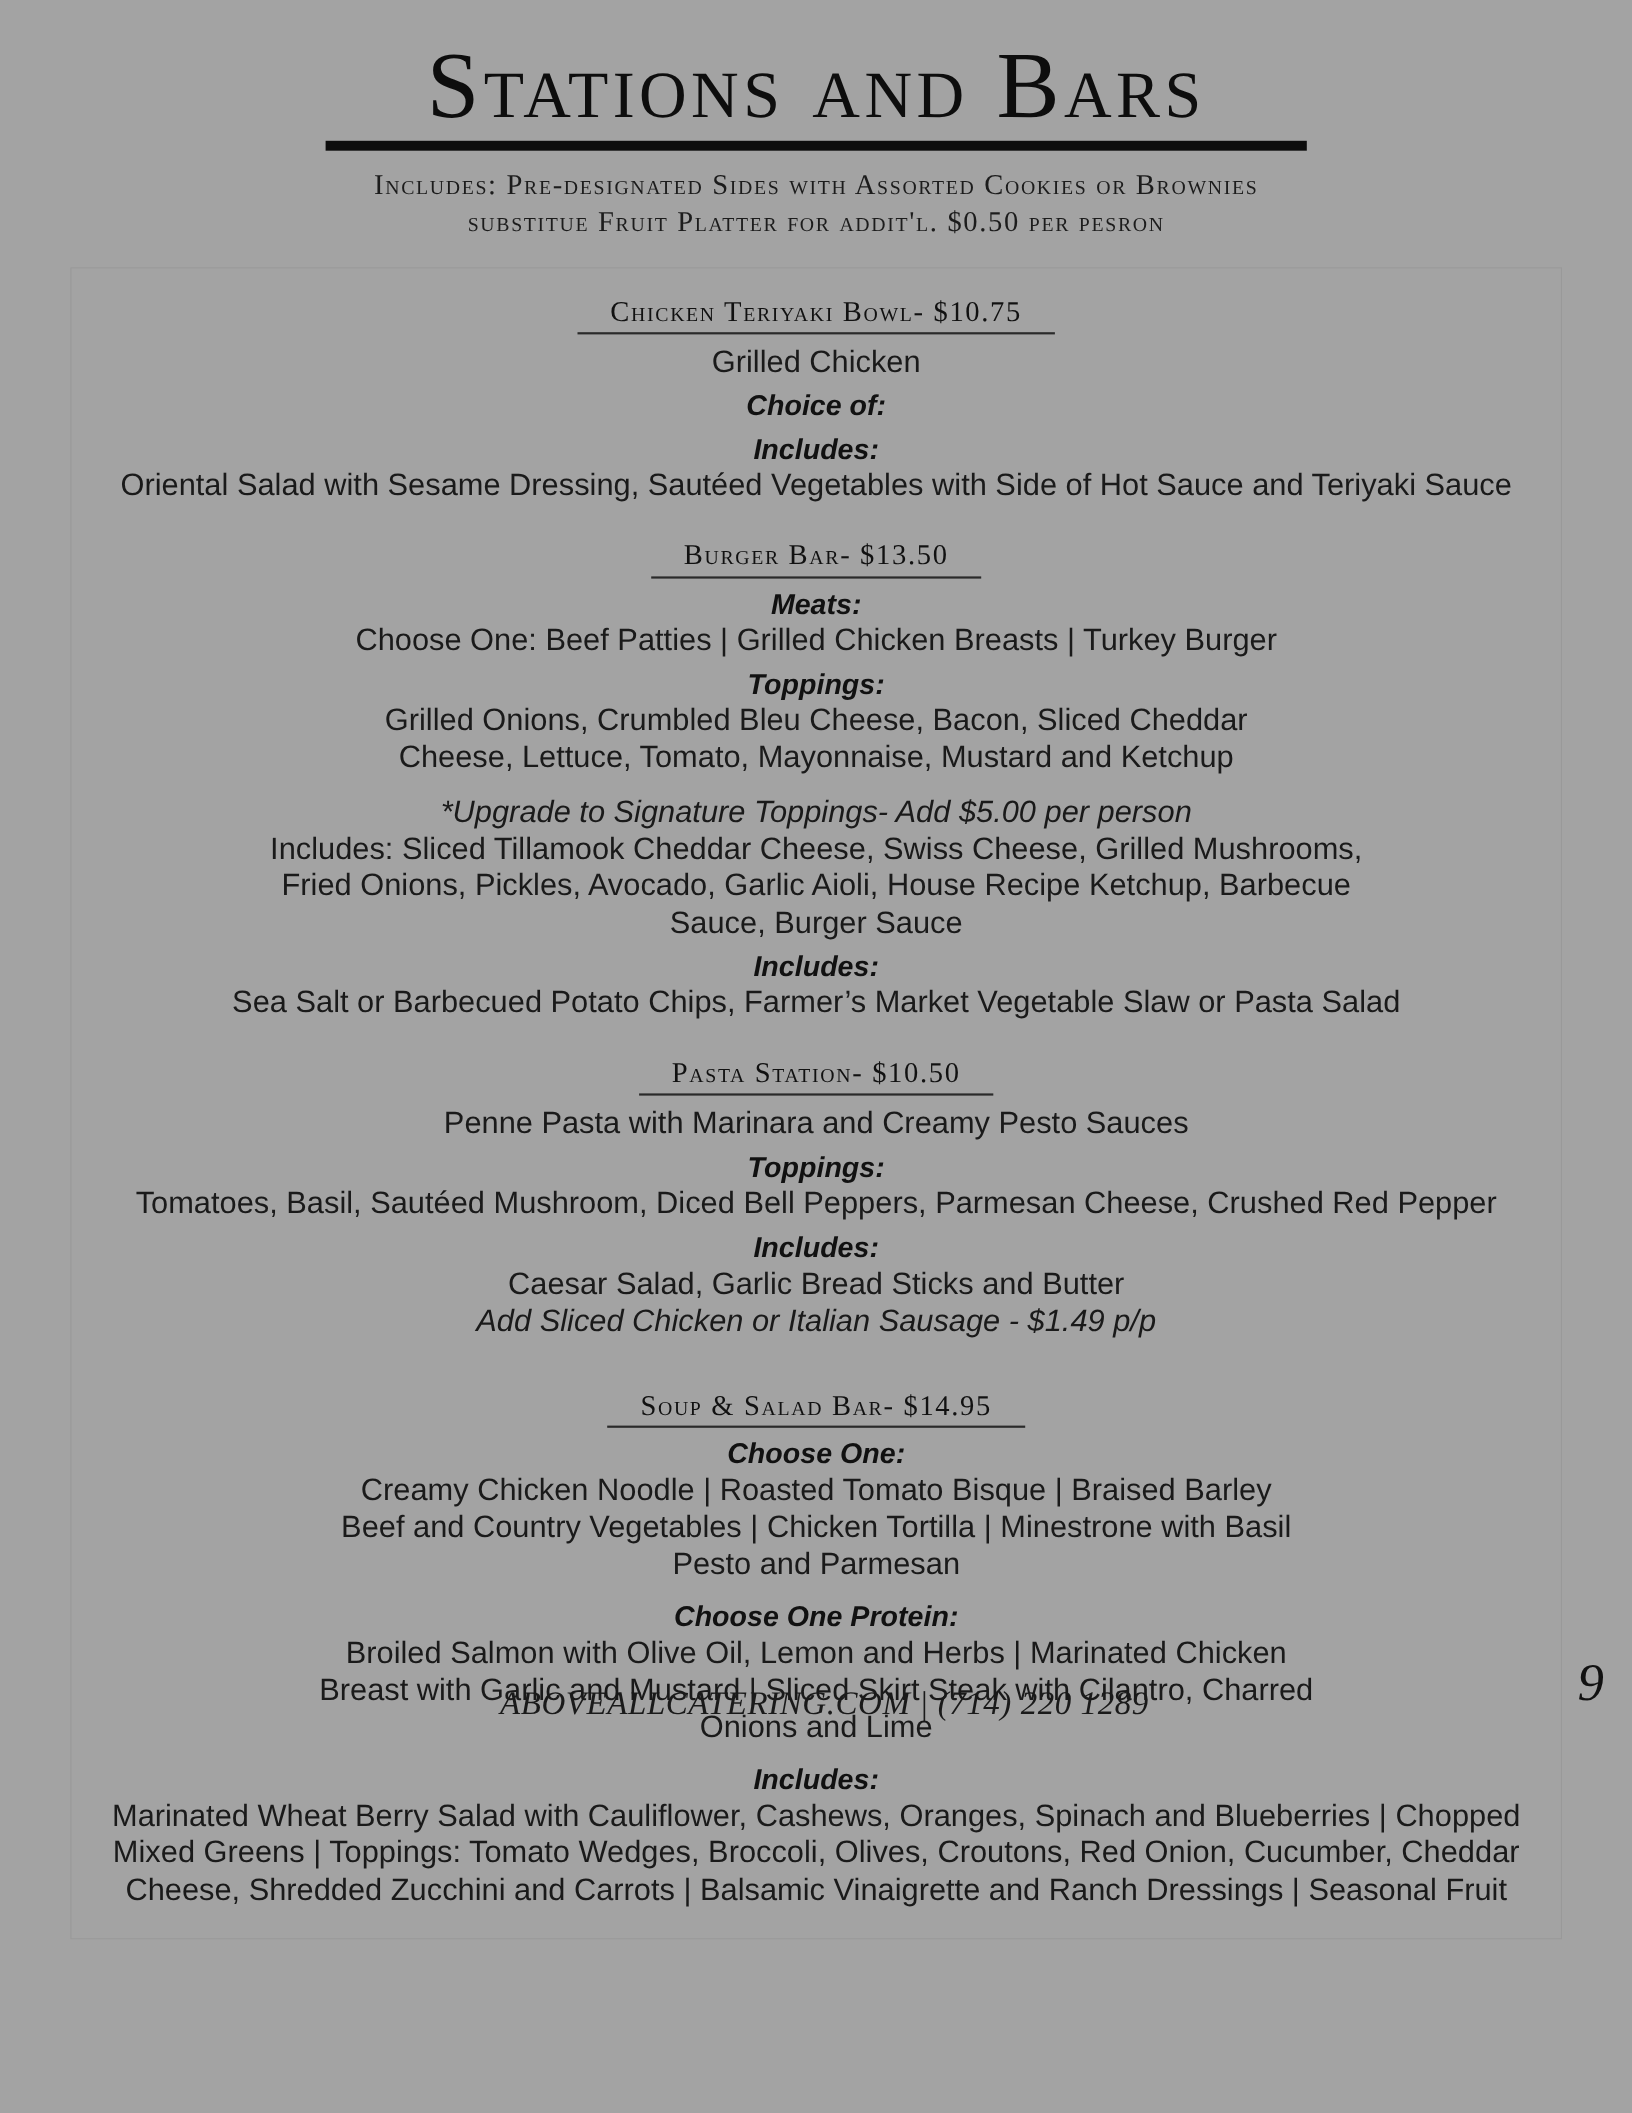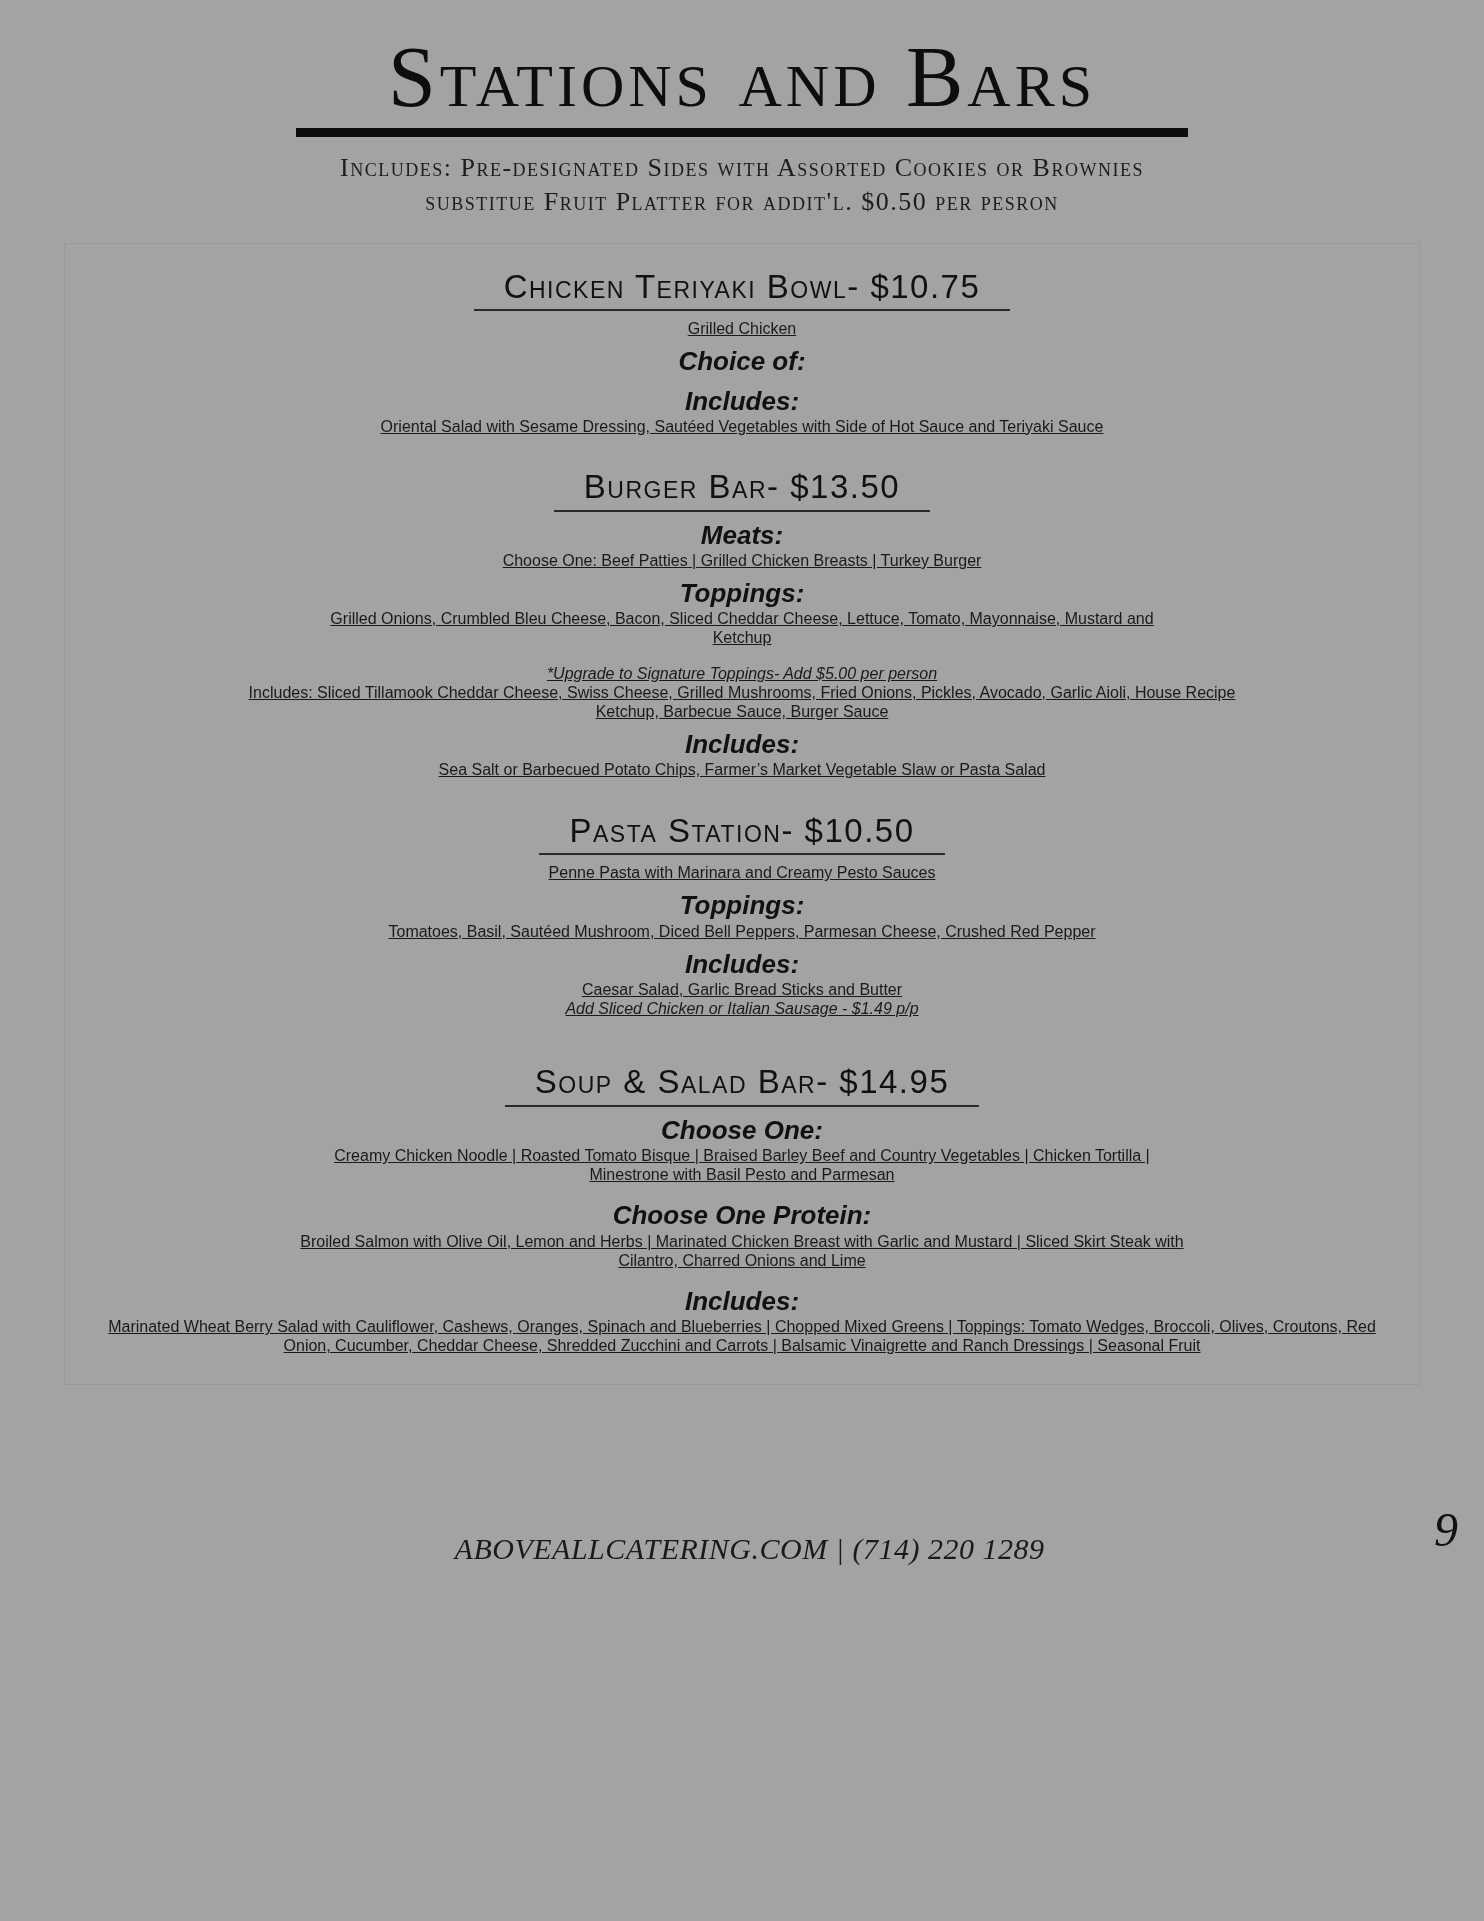--- a/index.html
+++ b/index.html
@@ -50,35 +50,34 @@
     border: 1px solid #999999;
     box-sizing: border-box;
     padding: 26px 28px 28px 28px;
     text-align: center;
   }
   .section { margin-bottom: 34px; }
   .section:last-child { margin-bottom: 0; margin-top: 47px; }
   .section-heading-wrap { margin-bottom: 8px; }
   .section-heading {
     display: inline-block;
-    font-family: Liberation Sans, sans-serif;
+    font-family: Liberation Serif, serif;
     font-variant: small-caps;
-    font-size: 33px;
+    font-size: 26px;
     letter-spacing: 1.5px;
     color: #111111;
     border-bottom: 2px solid #2a2a2a;
     padding: 0 30px 5px 30px;
     line-height: 1.05;
   }
   .line {
-    font-size: 16px;
+    font-size: 28px;
     line-height: 1.2;
     margin: 0 auto;
     color: #1a1a1a;
-    text-decoration: underline;
   }
   .label {
     font-size: 26px;
     line-height: 1.2;
     font-weight: bold;
     font-style: italic;
     margin-top: 8px;
     color: #111111;
   }
   .italic { font-style: italic; }

